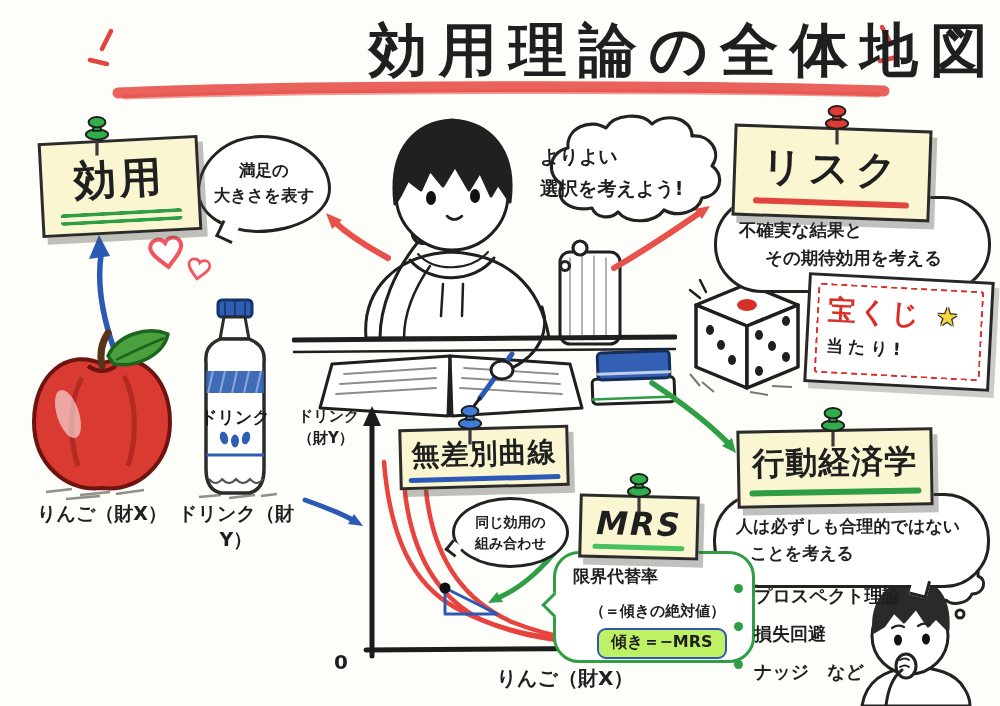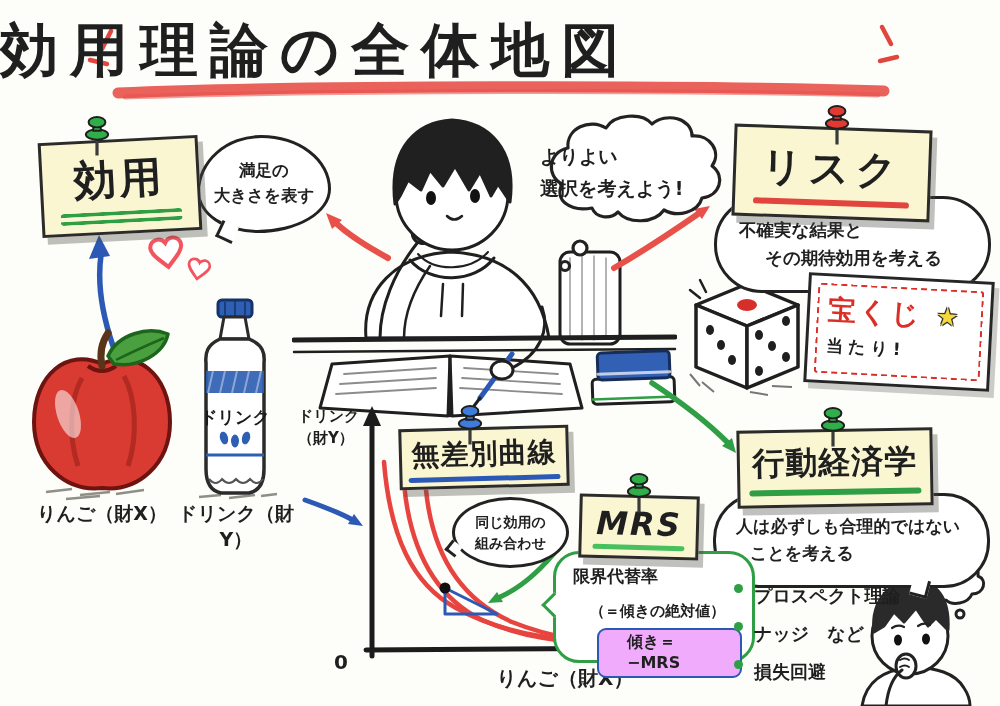--- a/index.html
+++ b/index.html
@@ -4,21 +4,21 @@
 <style>
   :root{
     --red:#e1453e; --green:#2f9e44; --blue:#2b59b5;
     --ink:#1f1f1f; --note:#fbf6d2; --star:#f5d83e;
   }
   *{box-sizing:border-box; margin:0; padding:0;}
   body{background:#888; font-family:"DejaVu Sans", sans-serif; color:var(--ink);}
   #canvas{position:relative; width:1000px; height:706px; background:#fdfdf9; overflow:hidden; margin:0 auto;}
 
   
-  #title{position:absolute; top:12px; left:0; right:0; text-align:left;
+  #title{position:absolute; top:12px; left:0; right:0; text-align:right;
     font-size:58px; font-weight:800; letter-spacing:12px; white-space:nowrap; z-index:3;}
 
   
   .note{position:absolute; background:var(--note); border:3px solid #2b2b2b;
     box-shadow:5px 7px 0 rgba(75,75,70,.35); display:flex; flex-direction:column;
     align-items:center; justify-content:center; z-index:4;}
   .note .bar{border-radius:4px;}
   .pin{position:absolute; width:30px; height:42px; z-index:6;}
 
   
@@ -89,21 +89,21 @@
 
   
   #mrs-note{left:579px; top:495px; width:120px; height:64px; transform:rotate(1.5deg); z-index:5;}
   #mrs-note .lbl{font-size:32px; letter-spacing:2px; font-style:italic;}
   #mrs-note .bar{width:92px; height:5px; background:#47c15e; margin-top:2px;}
   #mrs-blob{position:absolute; left:553px; top:551px; width:202px; height:112px; background:#fff;
     border:3px solid var(--green); border-radius:26px; z-index:4; padding:11px 10px 0 17px;}
   #mrs-blob .d1{font-size:17px; font-weight:700;}
   #mrs-blob .d2{font-size:15px; font-weight:700; margin-top:14px;text-align:center;}
   #mrs-blob .formula{display:inline-block; margin:7px 0 0 24px; border:2.5px solid var(--blue);
-    border-radius:9px; padding:2px 28px 4px; font-size:16px; font-weight:700; background:#f0abfc;}
+    border-radius:9px; padding:2px 12px 4px; font-size:16px; font-weight:700; background:#bef264;}
   #mrs-blob .tail{width:18px; height:18px; left:-11px; top:42px; background:#fff;
     border-left:3px solid var(--green); border-bottom:3px solid var(--green); transform:rotate(45deg);}
 
   
   #g-ylabel{position:absolute; left:298px; top:406px; font-size:15px; font-weight:700; line-height:1.45; z-index:3;}
   #g-origin{position:absolute; left:334px; top:650px; font-size:20px; font-weight:700; z-index:3;}
   #g-xlabel{position:absolute; left:460px; top:665px; width:210px; text-align:center; font-size:20px; font-weight:700; z-index:3;}
 
   
   #apple-label{position:absolute; left:20px; top:501px; width:164px; text-align:center; font-size:19px; font-weight:700; z-index:3;}
@@ -390,25 +390,25 @@
     <div class="tail t-down"></div>
   </div>
 
   <div id="bullets">
     <div class="item">
       <span class="dot"></span>
       <span class="bl">プロスペクト理論</span>
     </div>
     <div class="item">
       <span class="dot"></span>
-      <span class="bl">ナッジ　など</span>
+      <span class="bl">損失回避</span>
     </div>
     <div class="item">
       <span class="dot"></span>
-      <span class="bl">損失回避</span>
+      <span class="bl">ナッジ　など</span>
     </div>
   </div>
 
   <svg class="fig" style="left:856px; top:558px" width="144" height="148" viewBox="0 0 144 148">
     <g fill="#fff" stroke="#222" stroke-width="3" stroke-linejoin="round" stroke-linecap="round">
       <path d="M84,38 C74,44 62,40 64,30 C54,26 58,12 70,12 C74,2 92,0 98,8 C110,2 124,8 122,18 C132,22 128,36 116,36 C112,46 96,48 90,42 C88,44 86,42 84,38 Z"></path>
       <circle cx="104" cy="56" r="4"></circle>
       <path d="M6,148 C10,122 30,112 52,110 C80,108 100,116 108,130 C112,136 114,142 114,148 Z"></path>
       <circle cx="54" cy="78" r="38"></circle>
       <path d="M18,74 C14,38 40,22 56,22 C80,22 94,40 92,72 L80,60 L72,68 L60,50 L48,64 L38,54 L28,68 Z" fill="#2a2a2a" stroke="#2a2a2a"></path>

